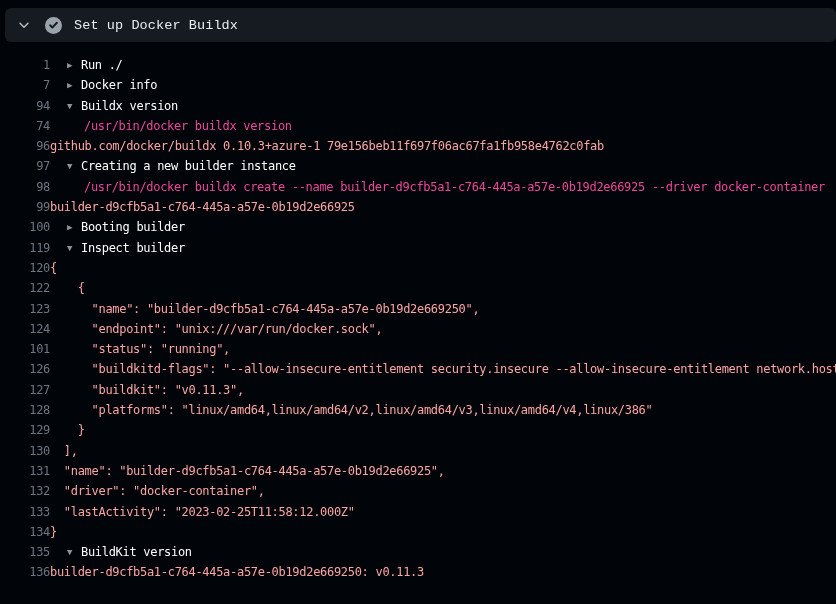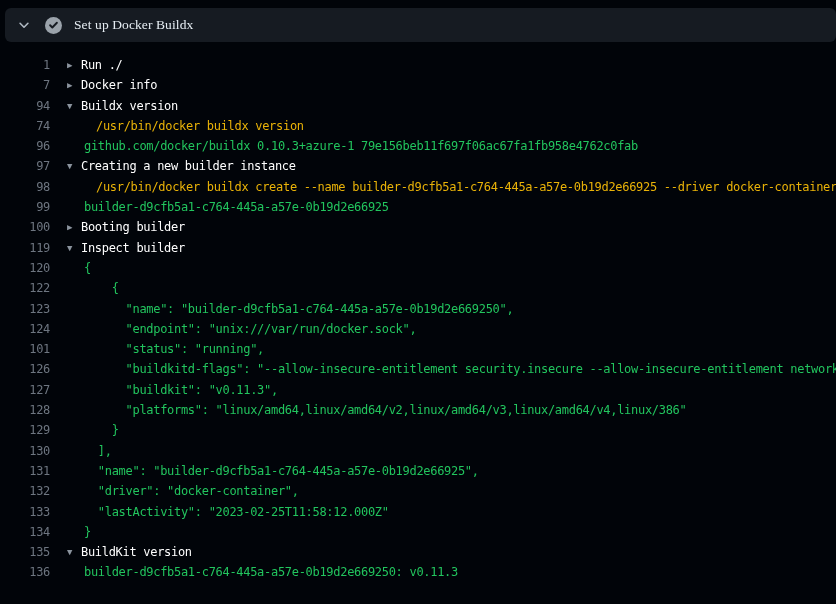--- a/index.html
+++ b/index.html
@@ -28,21 +28,21 @@
     display: flex; align-items: center; justify-content: center;
   }
   .status-wrap {
     margin-left: 13px;
     width: 17px; height: 17px;
     display: flex; align-items: center; justify-content: center;
   }
   .step-title {
     margin-left: 12px;
     color: #e6edf3;
-    font-family: Liberation Serif, serif;
+    font-family: Liberation Mono, monospace;
     font-size: 13.5px;
     font-weight: 400;
     letter-spacing: 0.1px;
   }
 
   
   .log {
     position: absolute;
     top: 42px; left: 0; right: 0; bottom: 0;
     padding-top: 13px;
@@ -69,26 +69,25 @@
     color: #8b949e;
     font-size: 9px;
     text-align: left;
     cursor: pointer;
   }
   .txt.group {
     color: #ffffff;
     cursor: pointer;
   }
   .txt.plain {
-    color: #22c55e;
+    color: #fca5a5;
+  }
+  .txt.cmd {
+    color: #ec4899;
     margin-left: 34px;
-  }
-  .txt.cmd {
-    color: #eab308;
-    margin-left: 46px;
   }
 </style>
 </head>
 <body>
 
 <div class="step-header">
   <span class="chevron-wrap">
     <svg width="14" height="14" viewBox="0 0 16 16">
       <path d="M3.5 6 L8 10.5 L12.5 6" fill="none" stroke="#b1bac4" stroke-width="1.8" stroke-linecap="round" stroke-linejoin="round"></path>
     </svg>

